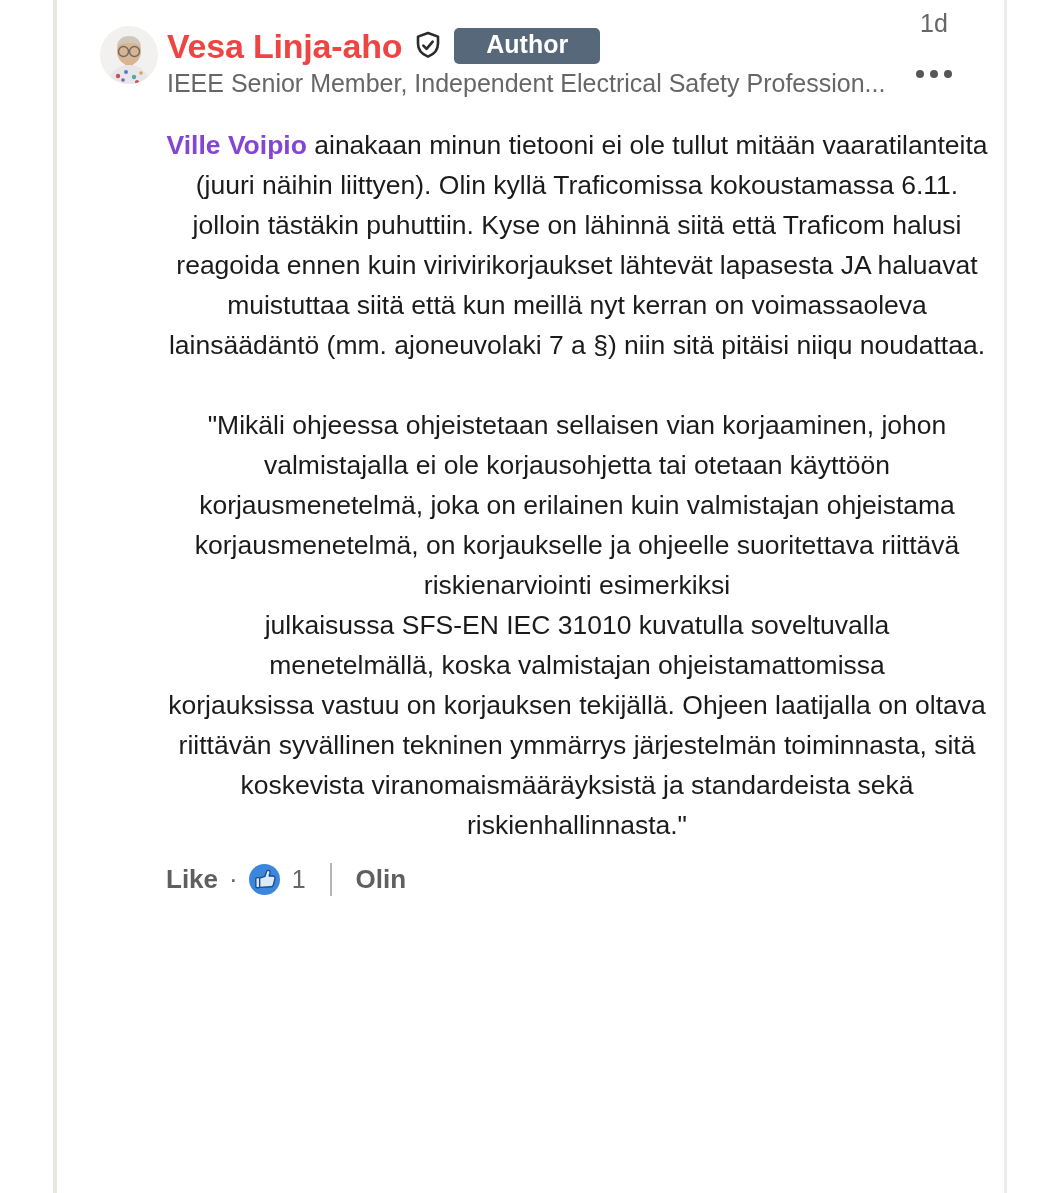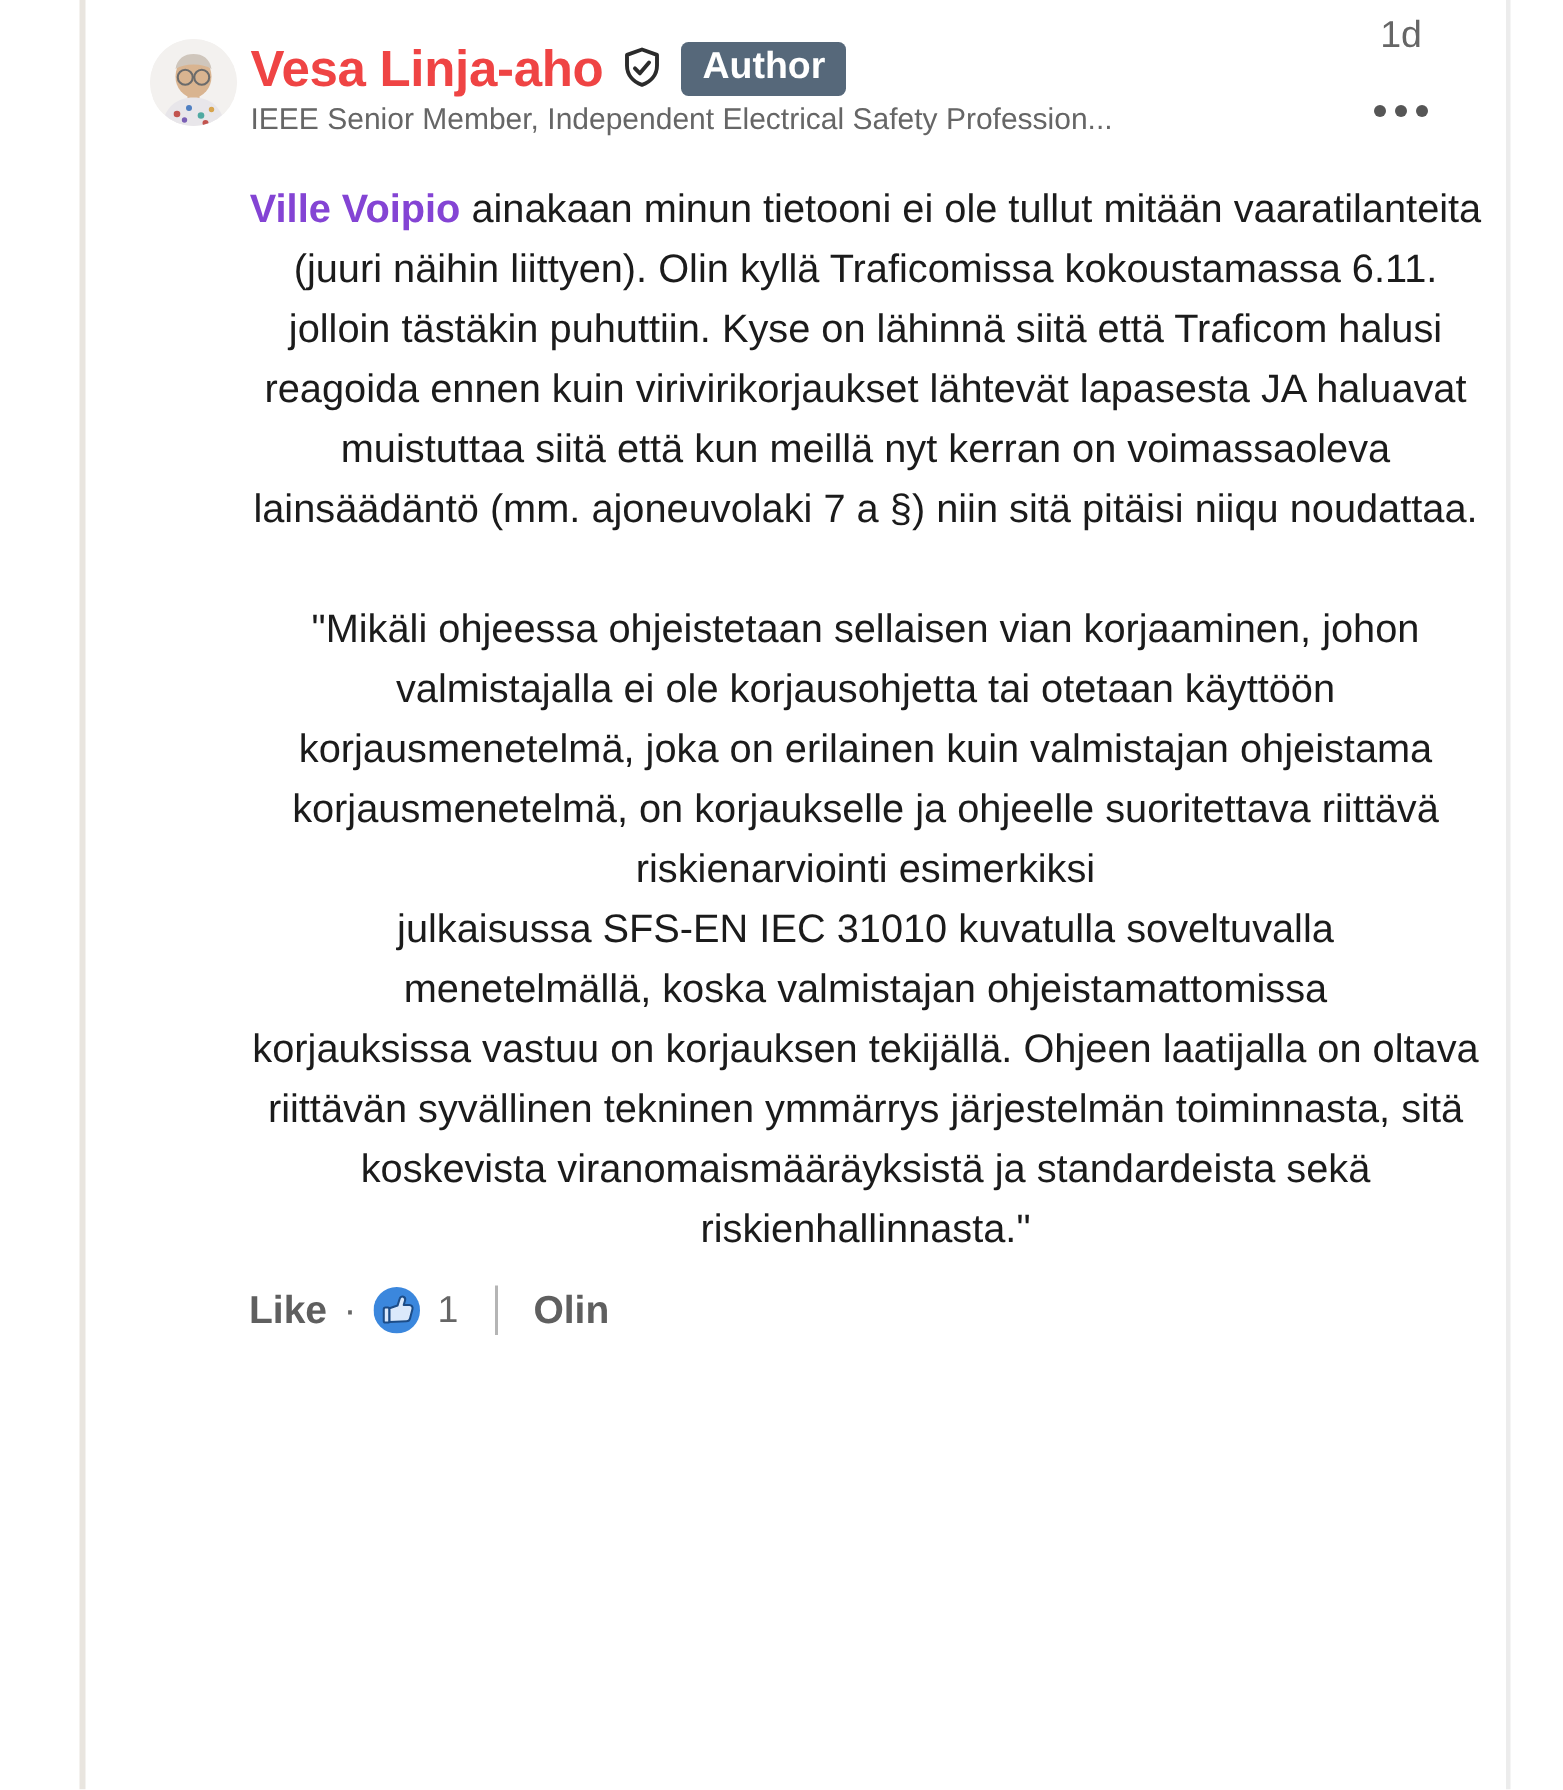--- a/index.html
+++ b/index.html
@@ -34,29 +34,29 @@
   .name-row { display: flex; align-items: center; gap: 10px; height: 40px; }
   .author-name {
     font-size: 34px; font-weight: bold; color: #ef4444;
     letter-spacing: -0.2px; cursor: pointer; white-space: nowrap;
   }
   .verified { width: 32px; height: 32px; flex: none; cursor: pointer; }
   .verified svg { display: block; width: 32px; height: 32px; }
   .author-badge {
     background: #56687a; color: #ffffff;
     font-size: 25px; font-weight: bold;
-    padding: 2px 14px 5px; border-radius: 5px;
+    padding: 2px 32px 5px; border-radius: 5px;
     white-space: nowrap;
   }
   .header-meta { margin-left: auto; display: flex; align-items: center; gap: 26px; padding-right: 2px; flex-direction: column; }
   .timestamp { font-size: 25px; color: #666666; }
   .overflow-btn { display: flex; gap: 6px; cursor: pointer; padding: 6px 2px; }
   .overflow-btn i { width: 8px; height: 8px; border-radius: 50%; background: #565656; }
   .headline {
-    font-size: 20px; color: #666666; margin-top: 3px;
+    font-size: 25px; color: #666666; margin-top: 3px;
     white-space: nowrap; overflow: hidden; max-width: 790px;
   }
 
   
   .body-text { margin: 27px 0 0 66px; width: 822px; font-size: 26.5px; line-height: 40px; color: #1b1b1b; text-align: center; }
   .body-text p { margin: 0; white-space: pre-wrap; }
   .body-text p + p { margin-top: 40px; }
   .mention { color: #8444d4; font-weight: bold; text-decoration: none; cursor: pointer; }
 
   .show-translation {

